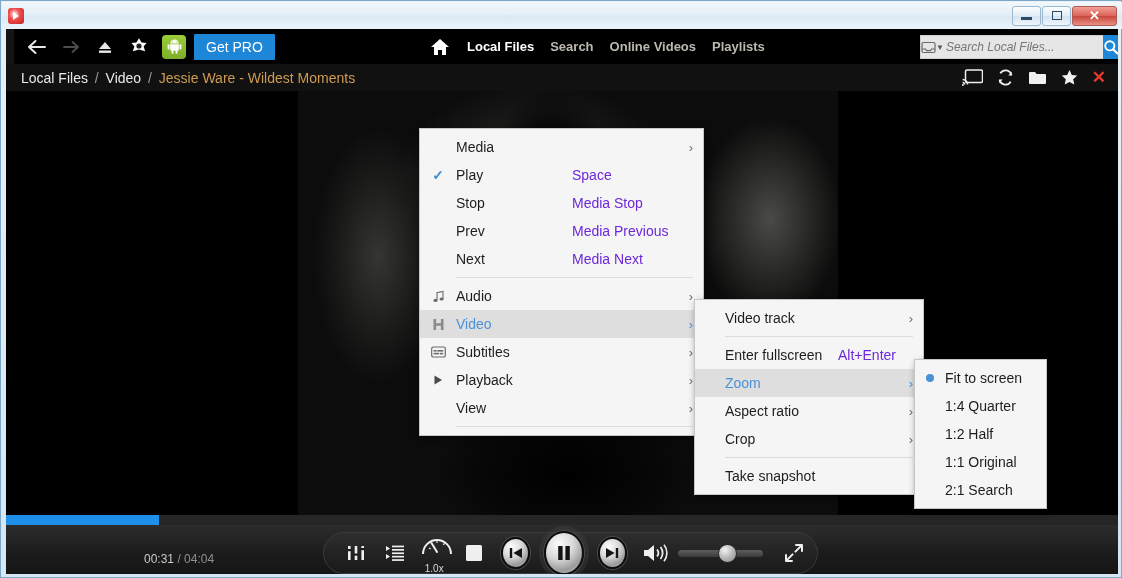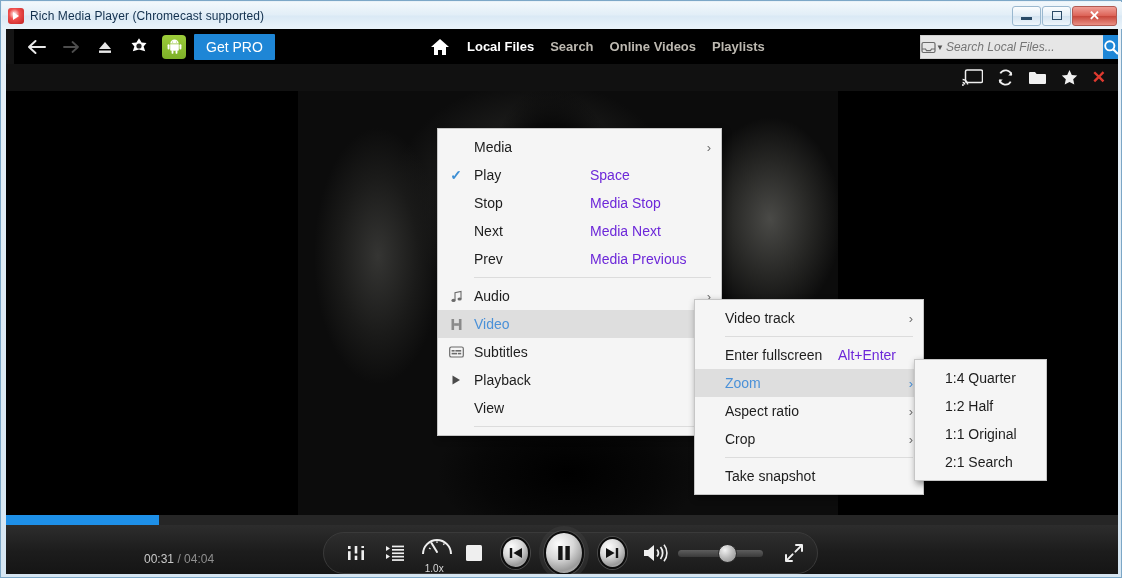--- a/index.html
+++ b/index.html
@@ -243,40 +243,39 @@
     width: 36px; flex: 0 0 36px; display: flex; align-items: center; justify-content: center;
     color: #6b6b6b;
   }
   .mi-check { color: #3d8fd4; font-size: 14px; font-weight: bold; }
   .mi-bullet { width: 8px; height: 8px; border-radius: 50%; background: #4b91d8; }
   .mi-label { flex: 0 0 auto; }
   .mi-accel { color: #6d28d9; position: absolute; }
   .mi-arrow { margin-left: auto; color: #6f6f6f; font-size: 13px; padding-left: 18px; }
   .menu-sep { height: 1px; background: #dcdcdc; margin: 4px 10px 4px 36px; }
 
-  #menu-root { left: 436px; top: 127px; width: 285px; }
+  #menu-root { left: 418px; top: 127px; width: 285px; }
   #menu-root .mi-accel { left: 152px; }
   #menu-video { left: 693px; top: 298px; width: 230px; }
   #menu-video .mi-accel { left: 143px; }
   #menu-video .mi-gutter { width: 30px; flex: 0 0 30px; }
   #menu-video .menu-sep { margin-left: 30px; }
   #menu-zoom { left: 913px; top: 358px; width: 133px; }
   #menu-zoom .mi-gutter { width: 30px; flex: 0 0 30px; }
 
   svg { display: block; }
 </style>
 </head>
 <body>
 
 <div id="app">
   <div class="win-frame">
 
     <div class="titlebar">
       <div class="title-icon"></div>
-      <div class="title-text">Rich Media Player (Chromecast supported)</div>
       <div class="win-btns">
         <div class="win-btn">
           <div class="min-glyph"></div>
         </div>
         <div class="win-btn">
           <div class="max-glyph"></div>
         </div>
         <div class="win-btn close">✕</div>
       </div>
     </div>
@@ -344,20 +343,27 @@
           <div class="search-btn">
             <svg width="16" height="16" viewBox="0 0 16 16">
                 <circle cx="6.8" cy="6.8" r="4.6" fill="none" stroke="#fff" stroke-width="1.9"></circle>
                 <path d="M10.4 10.4 L14.4 14.4" stroke="#fff" stroke-width="2.1" stroke-linecap="round"></path>
               </svg>
           </div>
         </div>
       </div>
 
       <div class="crumbbar">
+        <div class="crumbs">
+          <span>Local Files</span>
+          <span class="sep">/</span>
+          <span>Video</span>
+          <span class="sep">/</span>
+          <span class="cur">Jessie Ware - Wildest Moments</span>
+        </div>
         <div class="crumb-actions">
           <div>
             <svg width="21" height="17" viewBox="0 0 21 17">
                 <rect x="3.5" y="1" width="17" height="12.5" rx="1.6" fill="none" stroke="#f0f0f0" stroke-width="1.5"></rect>
                 <path d="M0.6 10.5 a5 5 0 0 1 5 5" fill="none" stroke="#f0f0f0" stroke-width="1.5"></path>
                 <path d="M0.6 13.6 a2 2 0 0 1 2 2" fill="none" stroke="#f0f0f0" stroke-width="1.5"></path>
                 <circle cx="0.9" cy="16" r="1" fill="#f0f0f0"></circle>
               </svg>
           </div>
           <div>
@@ -497,27 +503,27 @@
           <span class="mi-label">Play</span>
           <span class="mi-accel">Space</span>
         </div>
         <div class="menu-item">
           <div class="mi-gutter"></div>
           <span class="mi-label">Stop</span>
           <span class="mi-accel">Media Stop</span>
         </div>
         <div class="menu-item">
           <div class="mi-gutter"></div>
+          <span class="mi-label">Prev</span>
+          <span class="mi-accel">Media Previous</span>
+        </div>
+        <div class="menu-item">
+          <div class="mi-gutter"></div>
           <span class="mi-label">Next</span>
           <span class="mi-accel">Media Next</span>
-        </div>
-        <div class="menu-item">
-          <div class="mi-gutter"></div>
-          <span class="mi-label">Prev</span>
-          <span class="mi-accel">Media Previous</span>
         </div>
         <div class="menu-sep"></div>
         <div class="menu-item">
           <div class="mi-gutter">
             <span>
               <svg width="13" height="13" viewBox="0 0 13 13">
                 <path d="M5 10.2 V2.6 l6-1.2 v7.4" fill="none" stroke="#6b6b6b" stroke-width="1.1"></path>
                 <ellipse cx="3.5" cy="10.4" rx="2.1" ry="1.6" fill="#6b6b6b"></ellipse>
                 <ellipse cx="9.6" cy="9" rx="2.1" ry="1.6" fill="#6b6b6b"></ellipse>
               </svg>
@@ -602,20 +608,26 @@
         </div>
         <div class="menu-sep"></div>
         <div class="menu-item">
           <div class="mi-gutter"></div>
           <span class="mi-label">Take snapshot</span>
         </div>
       </div>
 
     <div class="menu" id="menu-zoom">
         <div class="menu-item">
+          <div class="mi-gutter">
+            <span class="mi-bullet"></span>
+          </div>
+          <span class="mi-label">Fit to screen</span>
+        </div>
+        <div class="menu-item">
           <div class="mi-gutter"></div>
           <span class="mi-label">1:4 Quarter</span>
         </div>
         <div class="menu-item">
           <div class="mi-gutter"></div>
           <span class="mi-label">1:2 Half</span>
         </div>
         <div class="menu-item">
           <div class="mi-gutter"></div>
           <span class="mi-label">1:1 Original</span>

